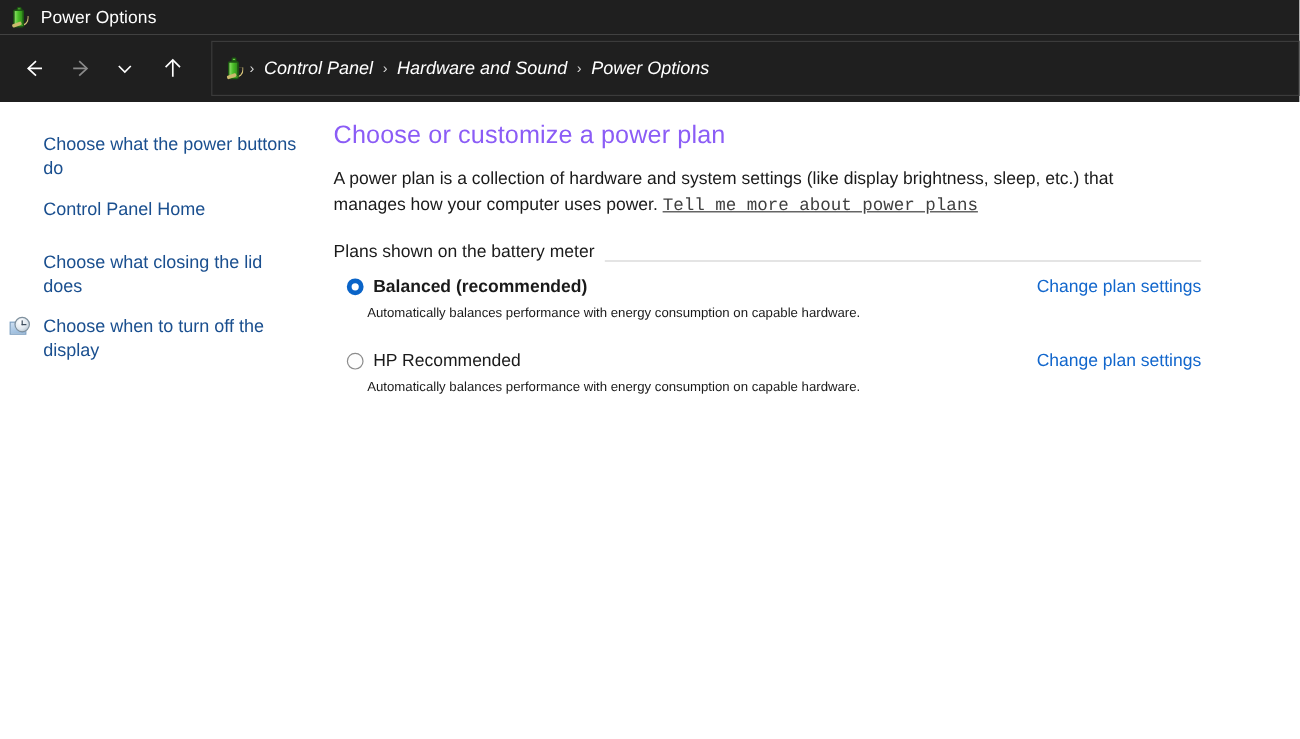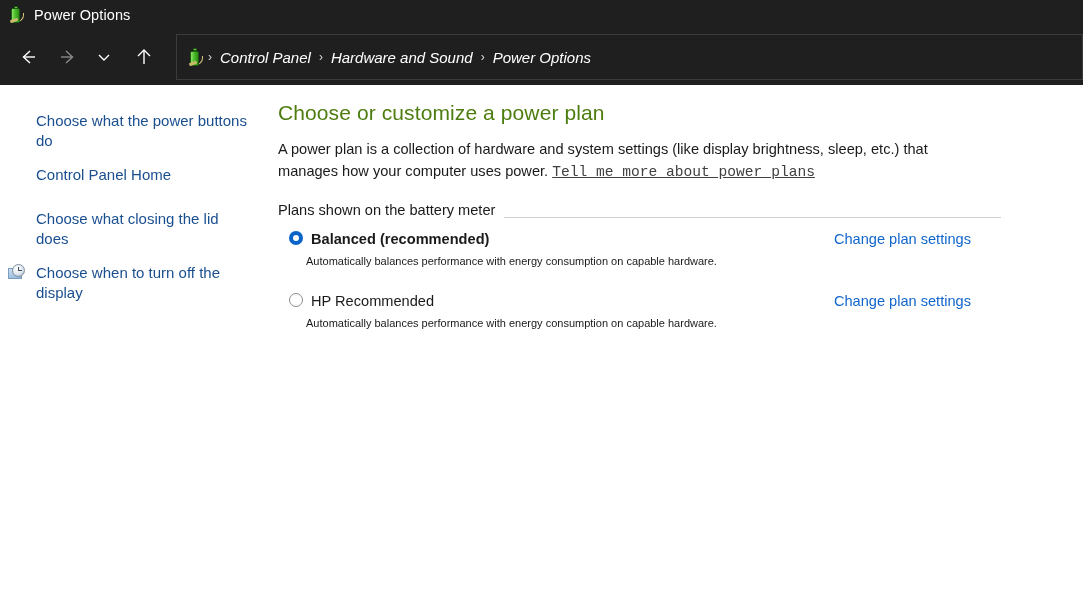--- a/index.html
+++ b/index.html
@@ -193,21 +193,21 @@
 
   
   .main {
     position: absolute;
     left: 262px;
     top: 0;
     right: 0;
     padding-top: 16px;
   }
   .page-title {
-    color: #4d7c0f;
+    color: #8b5cf6;
     font-size: 21px;
     font-weight: normal;
     margin: 0 0 13px 16px;
     letter-spacing: .1px;
   }
   .intro {
     color: #1a1a1a;
     font-size: 14.6px;
     line-height: 22px;
     margin: 0 0 0 16px;
@@ -244,22 +244,23 @@
     display: flex;
     align-items: center;
     justify-content: center;
     margin-left: 6px;
     flex: 0 0 auto;
     cursor: pointer;
   }
 
   .plan-row {
     display: flex;
+    align-items: center;
     margin-left: 16px;
-    margin-right: 112px;
+    margin-right: 82px;
   }
   .radio {
     width: 14px;
     height: 14px;
     border-radius: 50%;
     box-sizing: border-box;
     flex: 0 0 auto;
     margin-left: 11px;
     margin-right: 8px;
     cursor: pointer;

